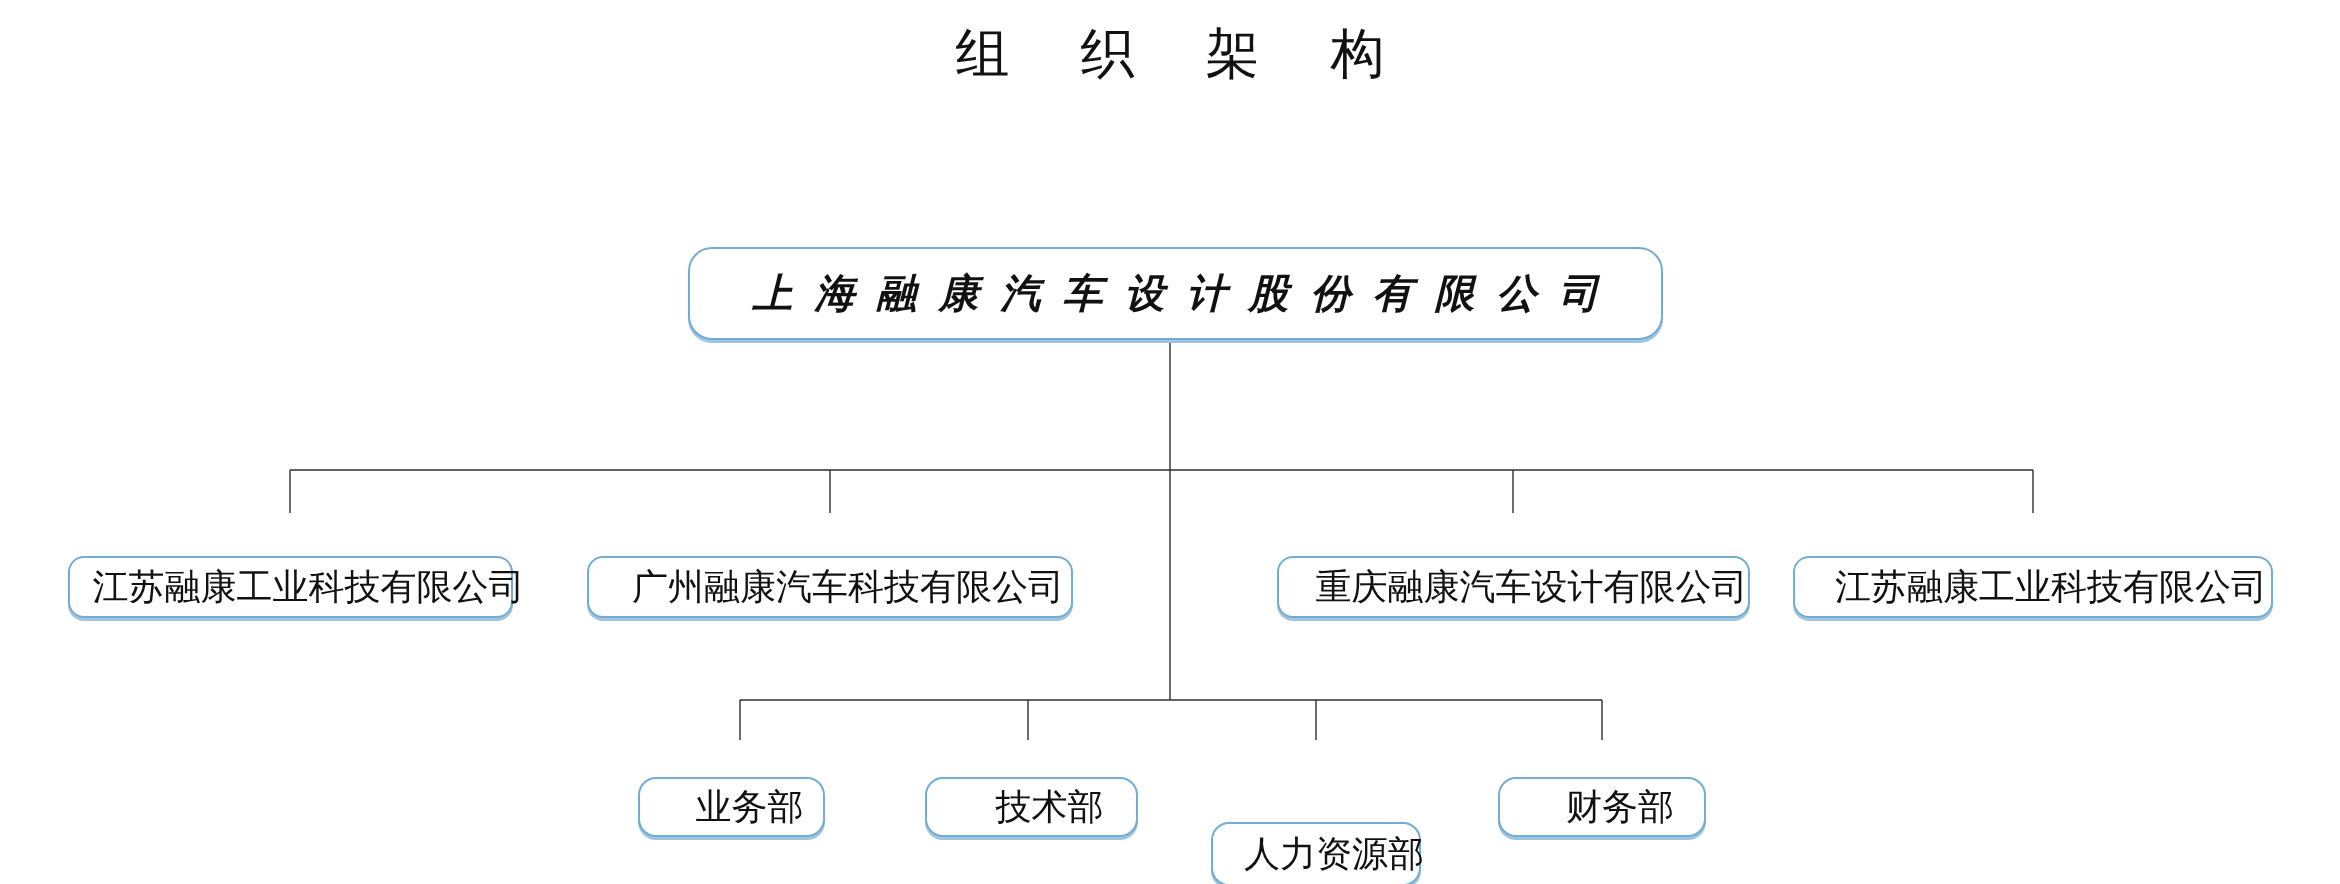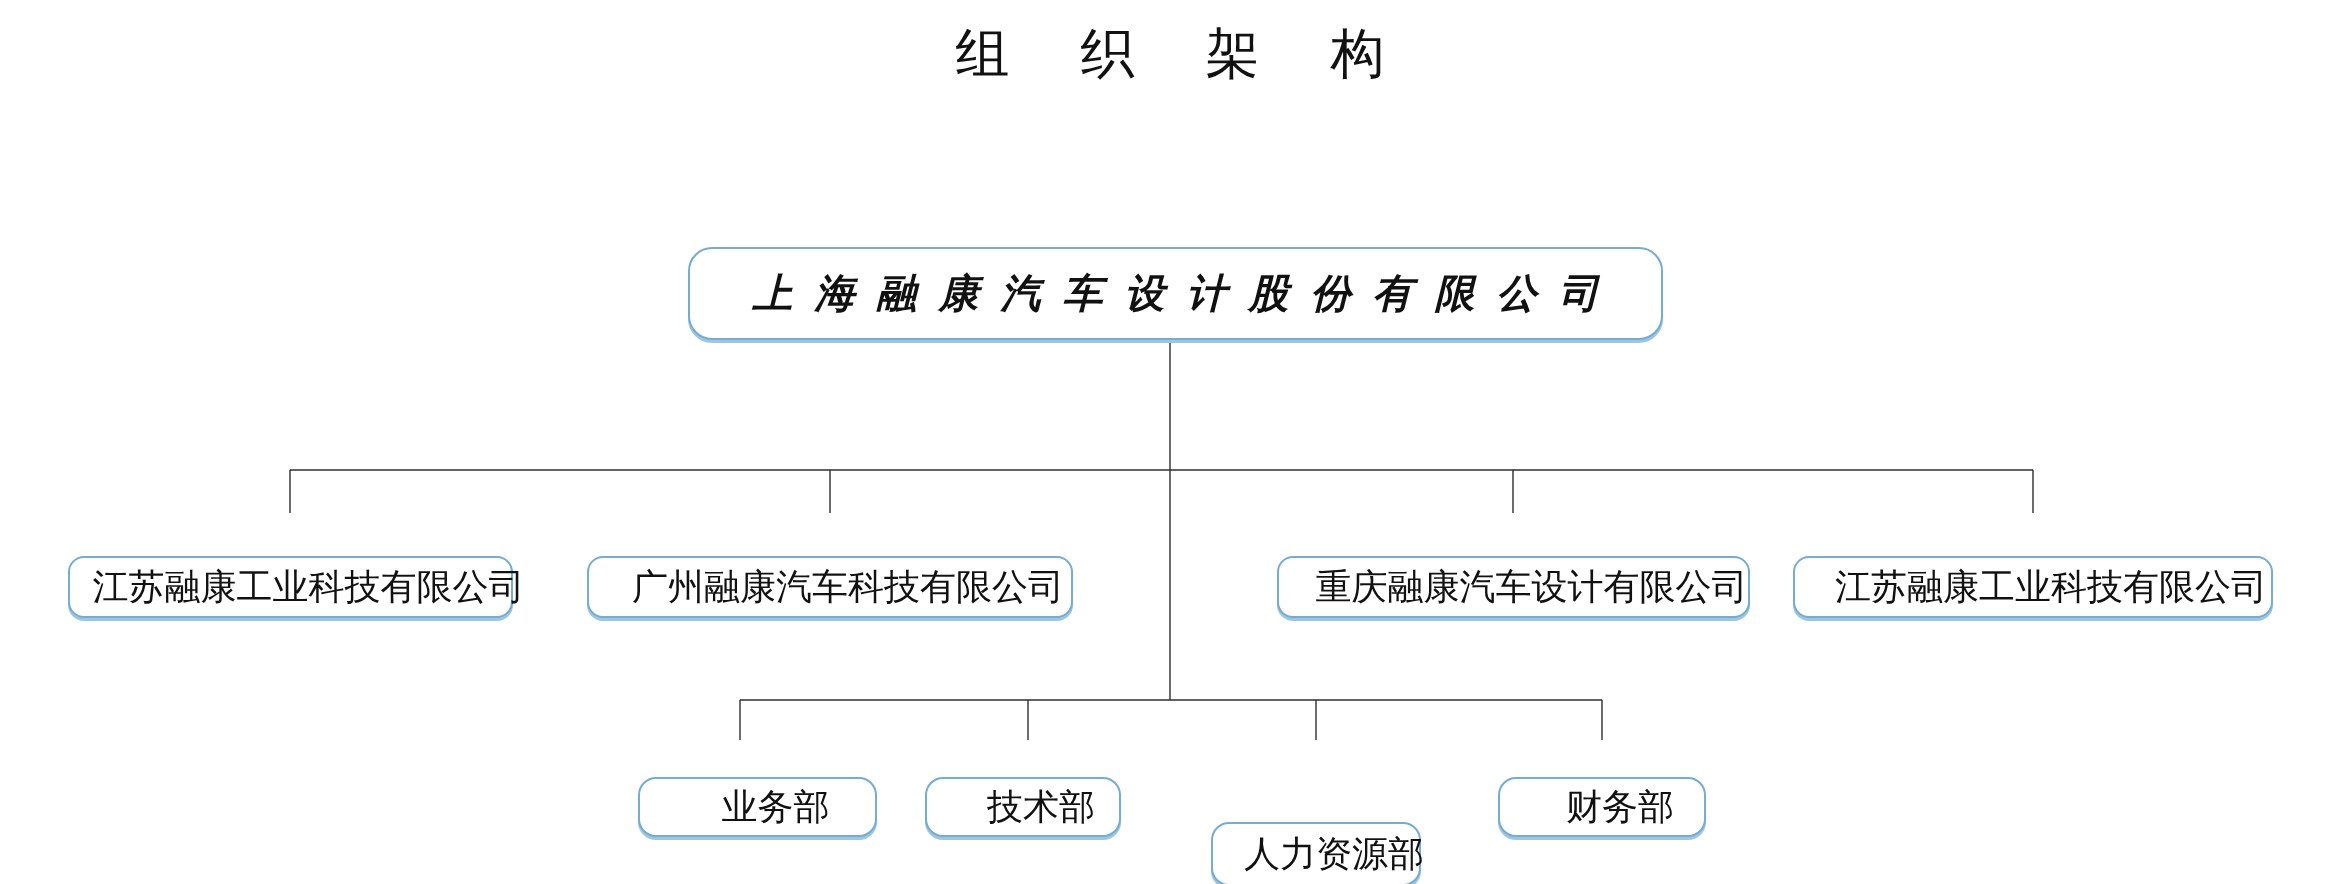--- a/index.html
+++ b/index.html
@@ -73,24 +73,24 @@
   <div class="node sub-node" style="left:1277px; top:556px; width:473px; height:62px;">
     <span>重庆融康汽车设计有限公司</span>
   </div>
   <div class="node sub-node" style="left:587px; top:556px; width:486px; height:62px;">
     <span>广州融康汽车科技有限公司</span>
   </div>
   <div class="node sub-node" style="left:1793px; top:556px; width:480px; height:62px;">
     <span>江苏融康工业科技有限公司</span>
   </div>
 
-  <div class="node dept-node" style="left:638px; top:777px; width:239px; height:60px;">
+  <div class="node dept-node" style="left:638px; top:777px; width:187px; height:60px;">
     <span>业务部</span>
   </div>
-  <div class="node dept-node" style="left:925px; top:777px; width:196px; height:60px;">
+  <div class="node dept-node" style="left:925px; top:777px; width:213px; height:60px;">
     <span>技术部</span>
   </div>
   <div class="node dept-node" style="left:1211px; top:822px; width:210px; height:64px;">
     <span>人力资源部</span>
   </div>
   <div class="node dept-node" style="left:1498px; top:777px; width:208px; height:60px;">
     <span>财务部</span>
   </div>
 
 </div>

